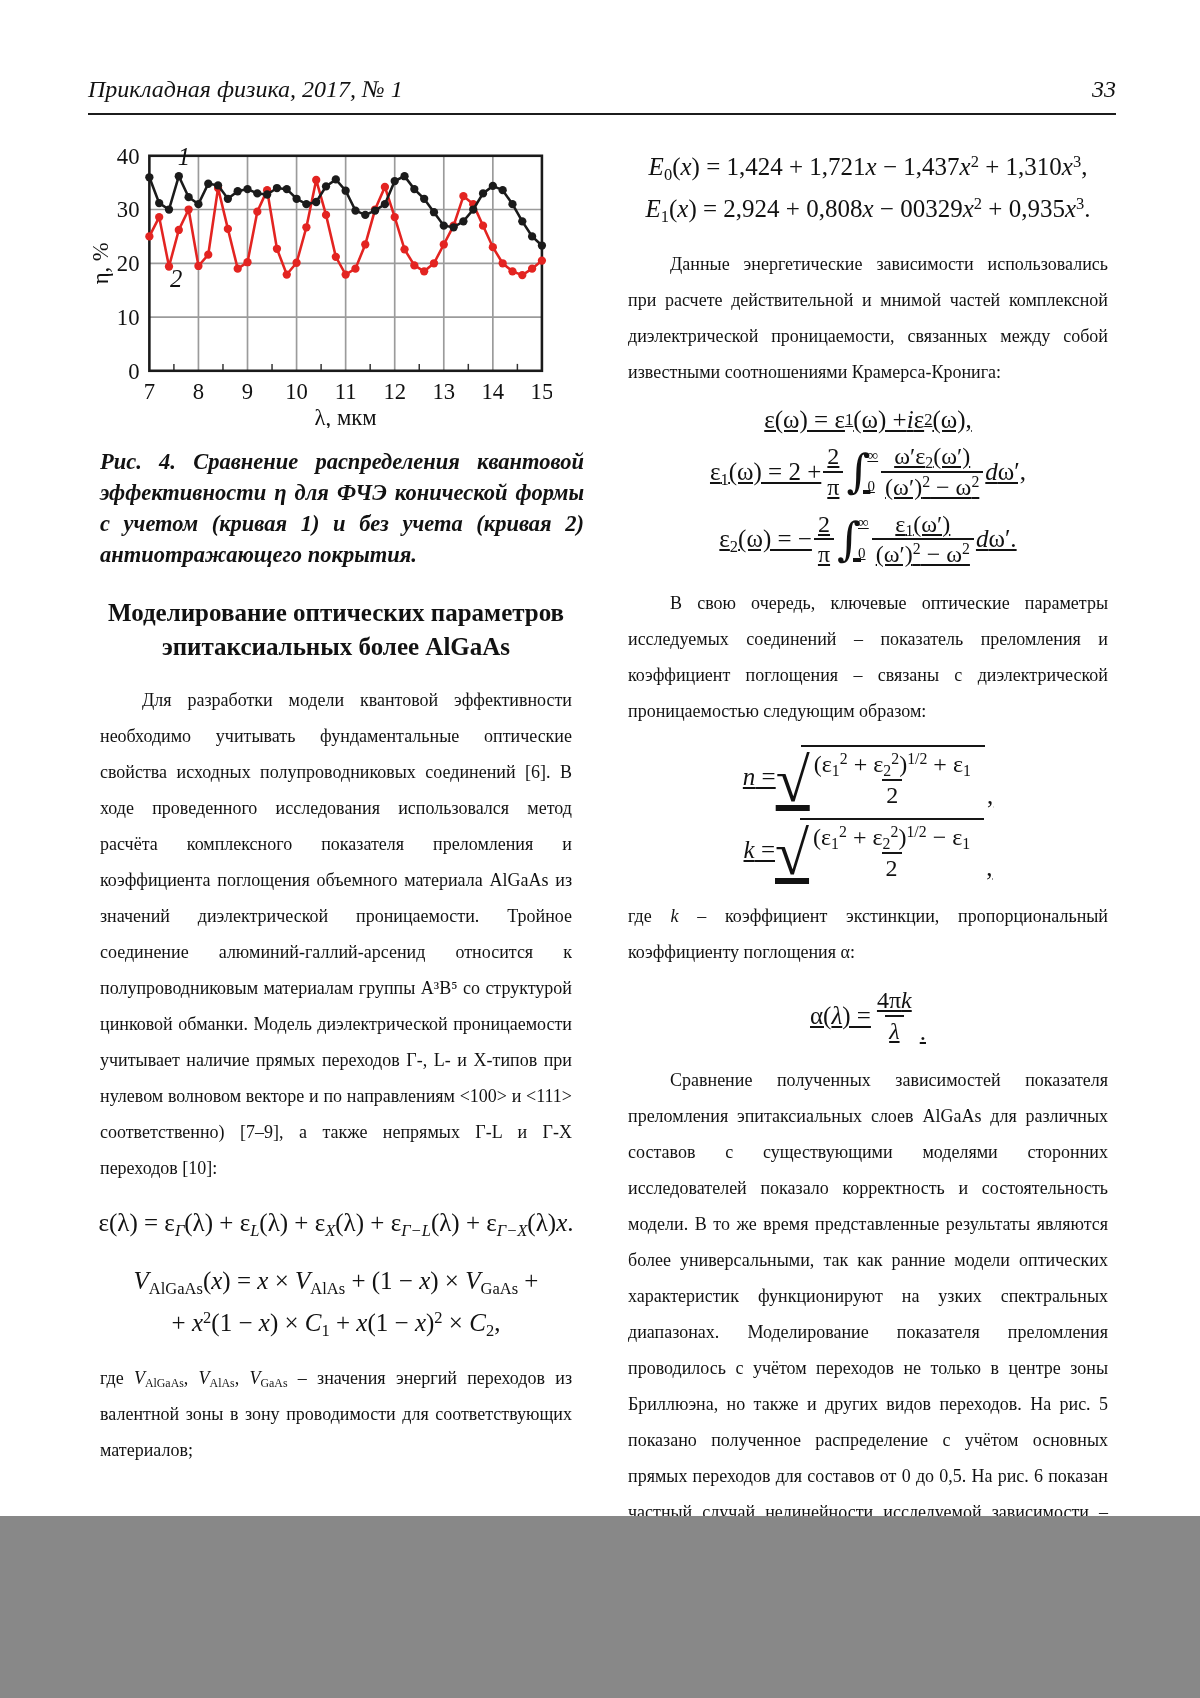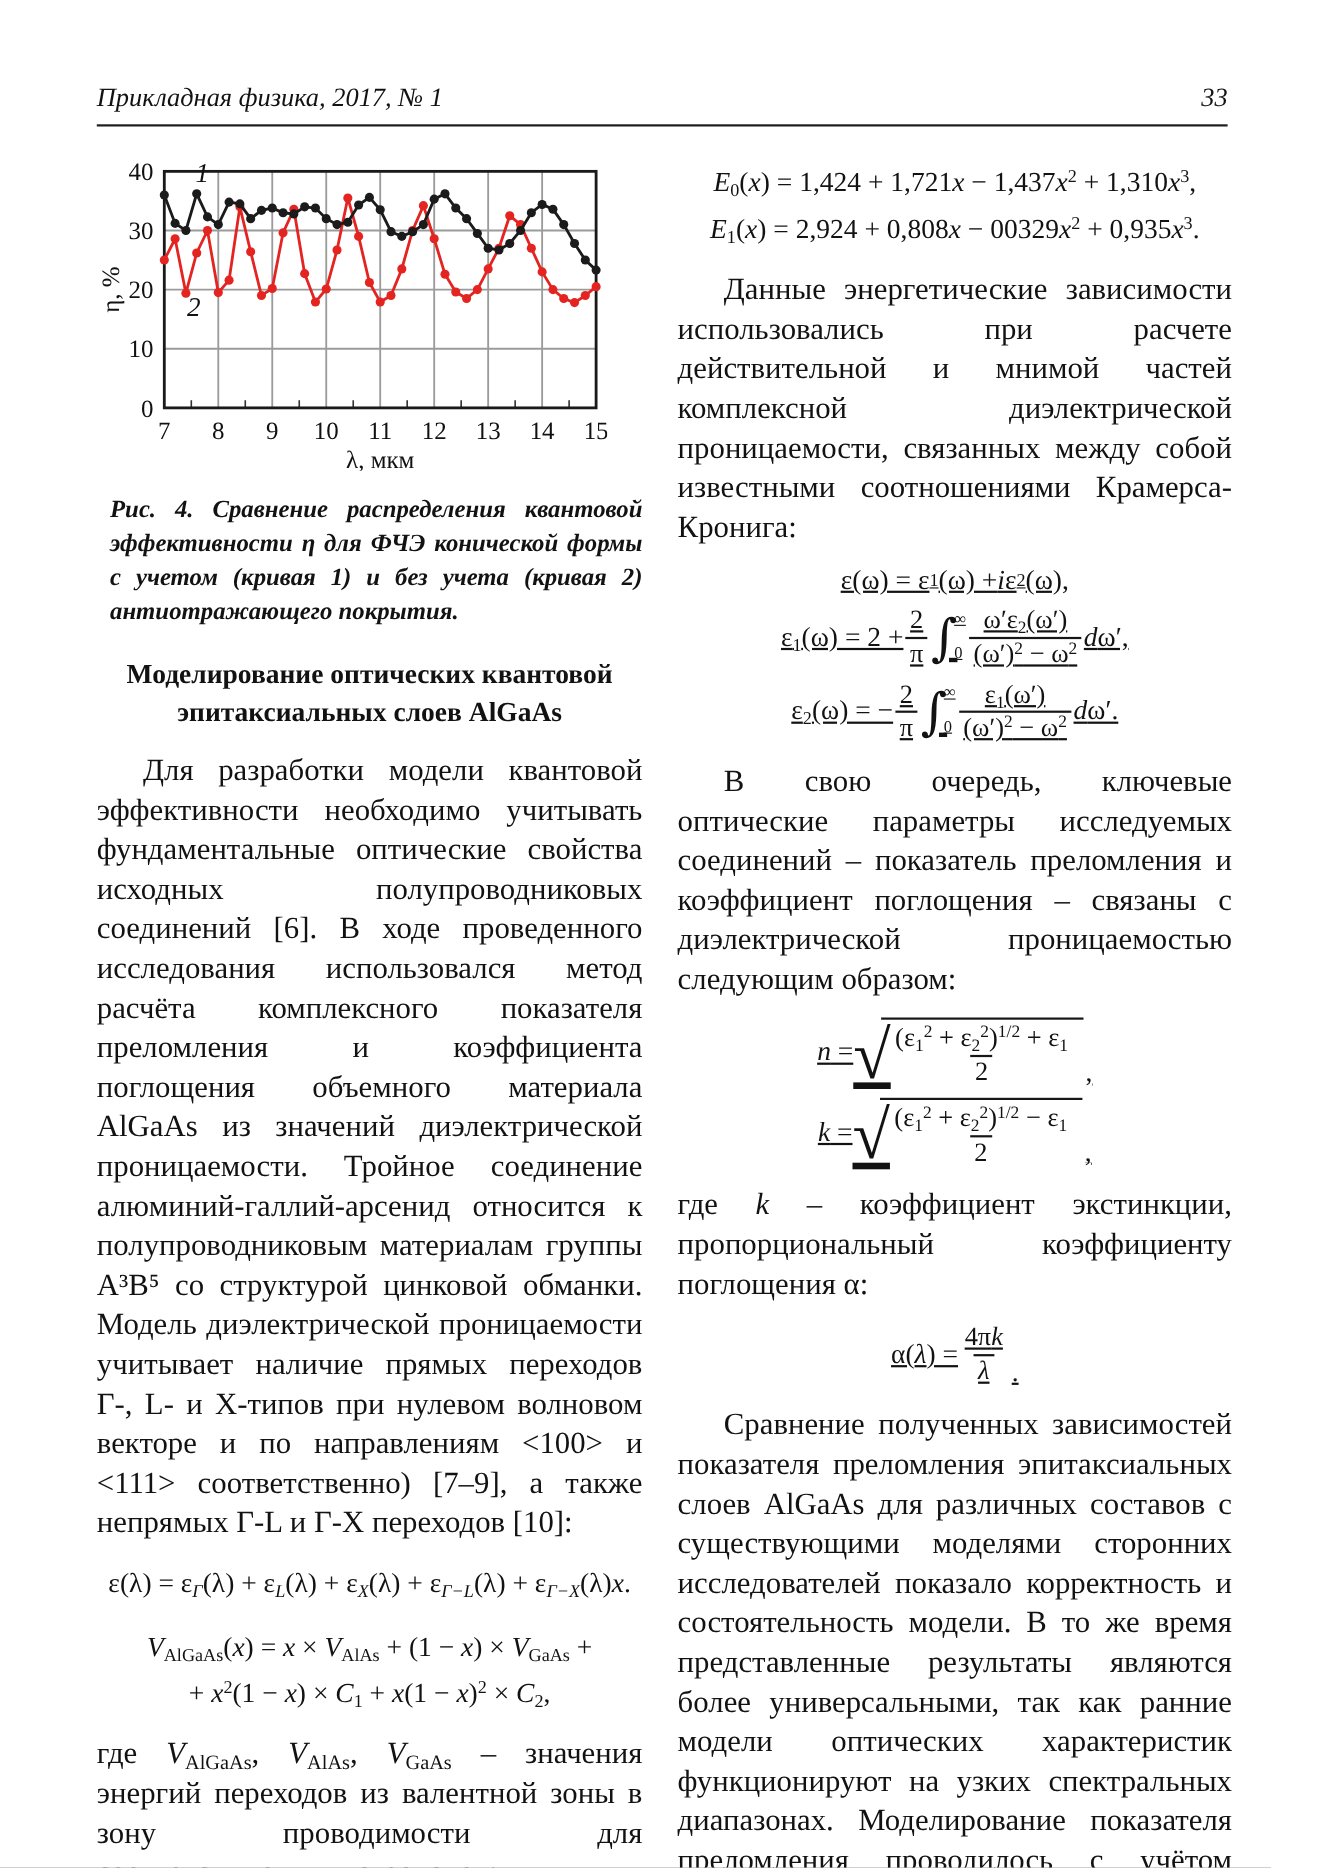--- a/index.html
+++ b/index.html
@@ -1,23 +1,23 @@
 <!DOCTYPE html>
 <html lang="ru"><head>
 <meta charset="utf-8">
 <style>
   html,body{margin:0;padding:0;background:#888;}
-  .page{width:1200px;height:1698px;margin:0 auto;background:#ffffff;position:relative;
+  .page{width:1200px;height:1516px;margin:0 auto;background:#ffffff;position:relative;
         font-family:"Liberation Serif",serif;color:#121212;overflow:hidden;}
   .header{position:absolute;top:76px;left:88px;right:84px;display:flex;justify-content:space-between;
           font-style:italic;font-size:24px;border-bottom:2.5px solid #1c1c1c;padding-bottom:10px;}
   .columns{position:absolute;top:140px;left:88px;right:80px;display:flex;gap:32px;}
   .col-left{width:496px;flex:none;}
   .col-right{flex:1;min-width:0;}
-  p.body{font-size:28px;line-height:36px;text-align:justify;margin:0;text-indent:42px;}
+  p.body{font-size:18px;line-height:36px;text-align:justify;margin:12px;text-indent:42px;}
   p.noindent{text-indent:0;}
   .heading{font-size:25px;line-height:34px;font-weight:bold;text-align:center;margin:26px 6px 18px;}
   .figure{margin:0;}
   .caption{font-weight:bold;font-style:italic;font-size:22.5px;line-height:31px;text-align:justify;margin-top:14px;margin-left:12px;}
   svg text{font-family:"Liberation Serif",serif;}
   .eq{margin:16px 0;}
   .eq-line{text-align:center;font-size:25px;line-height:42px;}
   .eq-row{display:flex;justify-content:center;align-items:center;font-size:25px;margin:8px 0;text-decoration:underline;}
   .it{font-style:italic;}
   sub,sup{font-size:66%;line-height:0;}
@@ -168,21 +168,21 @@
             <circle cx="420.2" cy="50.879999999999995" r="4.2" fill="#1b1b1b"></circle>
             <circle cx="430.15000000000003" cy="65.04999999999998" r="4.2" fill="#1b1b1b"></circle>
             <circle cx="440.09999999999997" cy="82.48999999999998" r="4.2" fill="#1b1b1b"></circle>
             <circle cx="450.05" cy="97.75" r="4.2" fill="#1b1b1b"></circle>
             <circle cx="460" cy="107.015" r="4.2" fill="#1b1b1b"></circle>
             <text x="90.855" y="25.809999999999974" font-size="25" font-style="italic" fill="#111">1</text>
           </svg>
         <figcaption class="caption">Рис. 4. Сравнение распределения квантовой эффективности η для ФЧЭ конической формы с учетом (кривая 1) и без учета (кривая 2) антиотражающего покрытия.</figcaption>
       </figure>
 
-      <h2 class="heading">Моделирование оптических квантовой эпитаксиальных слоев AlGaAs</h2>
+      <h2 class="heading">Моделирование оптических параметров эпитаксиальных более AlGaAs</h2>
 
       <p class="body">Для разработки модели квантовой эффективности необходимо учитывать фундаментальные оптические свойства исходных полупроводниковых соединений [6]. В ходе проведенного исследования использовался метод расчёта комплексного показателя преломления и коэффициента поглощения объемного материала AlGaAs из значений диэлектрической проницаемости. Тройное соединение алюминий-галлий-арсенид относится к полупроводниковым материалам группы A³B⁵ со структурой цинковой обманки. Модель диэлектрической проницаемости учитывает наличие прямых переходов Г-, L- и X-типов при нулевом волновом векторе и по направлениям &lt;100&gt; и &lt;111&gt; соответственно) [7–9], а также непрямых Г-L и Г-X переходов [10]:</p>
 
       <div class="eq">
         <div class="eq-line"><span>ε(λ) = ε</span><sub class="it">Г</sub><span>(λ) + ε</span><sub class="it">L</sub><span>(λ) + ε</span><sub class="it">X</sub><span>(λ) + ε</span><sub class="it">Г−L</sub><span>(λ) + ε</span><sub class="it">Г−X</sub><span>(λ)</span><span class="it">x</span><span>.</span></div>
       </div>
 
 
       <div class="eq">
         <div class="eq-line"><span class="it">V</span><sub>AlGaAs</sub><span>(</span><span class="it">x</span><span>) = </span><span class="it">x</span><span> × </span><span class="it">V</span><sub>AlAs</sub><span> + (1 − </span><span class="it">x</span><span>) × </span><span class="it">V</span><sub>GaAs</sub><span> +</span></div>

